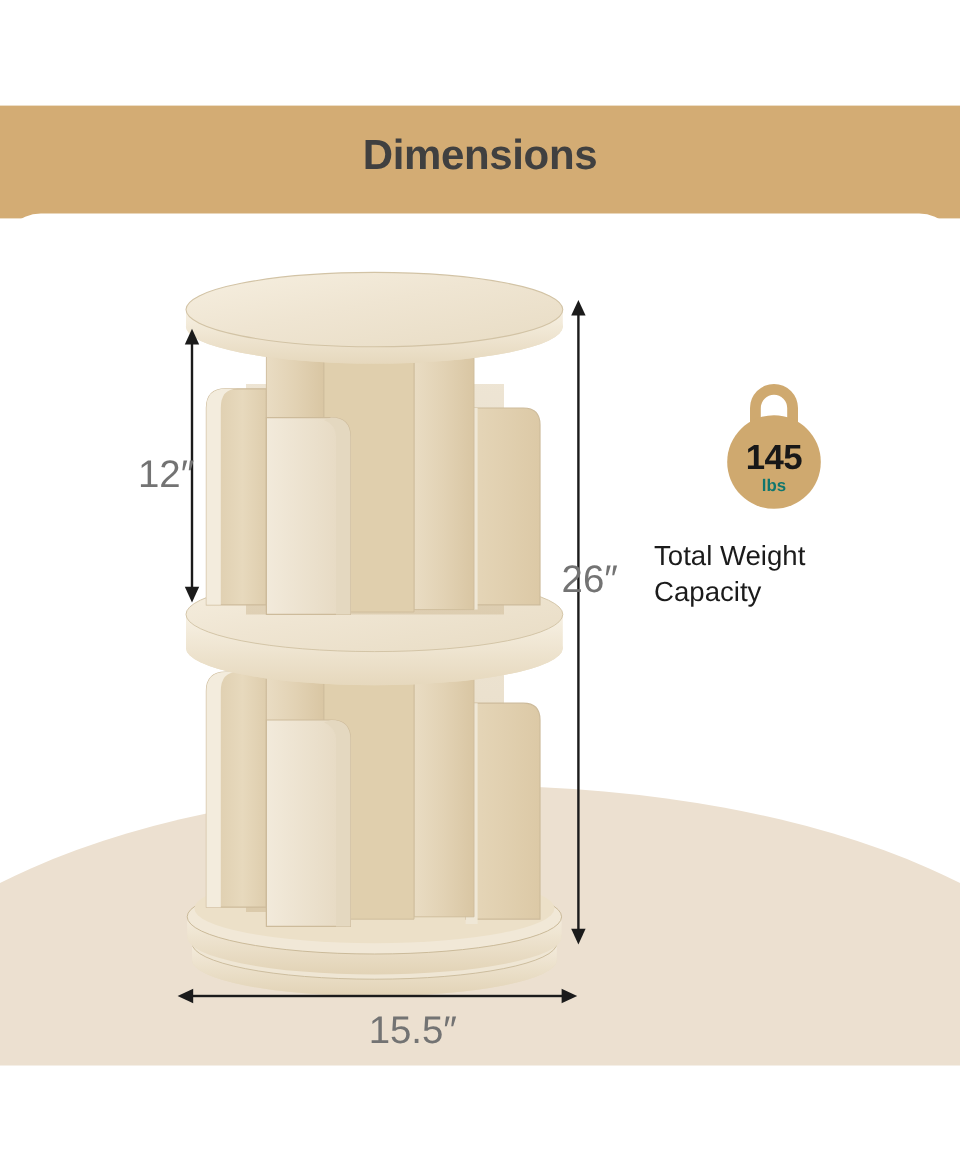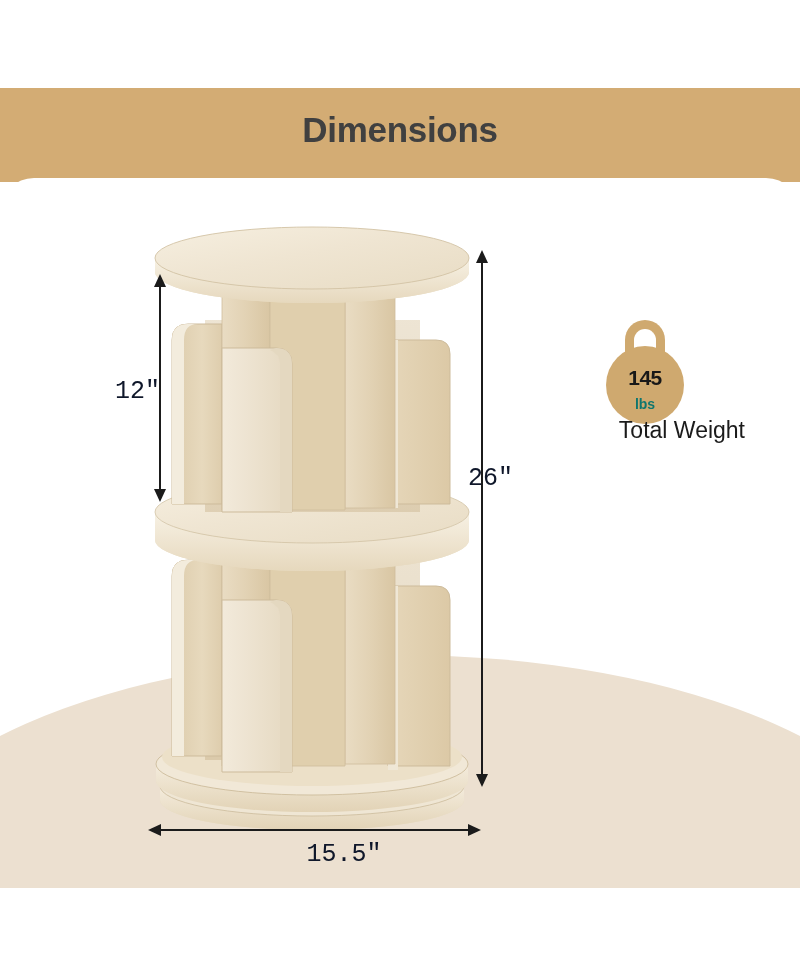--- a/index.html
+++ b/index.html
@@ -92,24 +92,24 @@
     border-bottom: 6px solid transparent;
     border-right: 13px solid #1b1b1b;
   }
   .arrow-right {
     border-top: 6px solid transparent;
     border-bottom: 6px solid transparent;
     border-left: 13px solid #1b1b1b;
   }
   .dim-label {
     position: absolute;
-    font-size: 25px;
-    color: #0f172a;
+    font-size: 32px;
+    color: #737373;
     white-space: nowrap;
-    font-family: Liberation Mono, monospace;
+    font-family: Liberation Sans, sans-serif;
   }
 
   
   .capacity-block {
     position: absolute;
     left: 545px; top: 320px;
     width: 200px;
   }
   .lock-icon {
     position: relative;
@@ -131,39 +131,39 @@
     transform: translateX(-50%);
     width: 78px; height: 78px;
     border-radius: 50%;
     background: #cfa96f;
   }
   .lock-value {
     position: absolute;
     left: 0; top: 46px;
     width: 200px;
     text-align: center;
-    font-size: 21px;
+    font-size: 29px;
     font-weight: 700;
     color: #181818;
     letter-spacing: -0.5px;
   }
   .lock-unit {
     position: absolute;
     left: 0; top: 76px;
     width: 200px;
     text-align: center;
     font-size: 14px;
     font-weight: 700;
     color: #0f766e;
   }
   .capacity-caption {
     position: absolute;
-    left: 0; top: 95px;
-    width: 200px;
-    text-align: right;
+    left: 0; top: 128px;
+    width: 200px;
+    text-align: left;
     font-size: 23px;
     line-height: 30px;
     color: #1b1b1b;
   }
 </style>
 </head>
 <body>
 
 <div id="page">
 
@@ -281,16 +281,17 @@
 
   <div class="capacity-block">
     <div class="lock-icon">
       <div class="lock-shackle"></div>
       <div class="lock-body"></div>
       <div class="lock-value">145</div>
       <div class="lock-unit">lbs</div>
     </div>
     <div class="capacity-caption">
       <div>Total Weight</div>
+      <div>Capacity</div>
     </div>
   </div>
 
 </div>
 
 </body></html>

